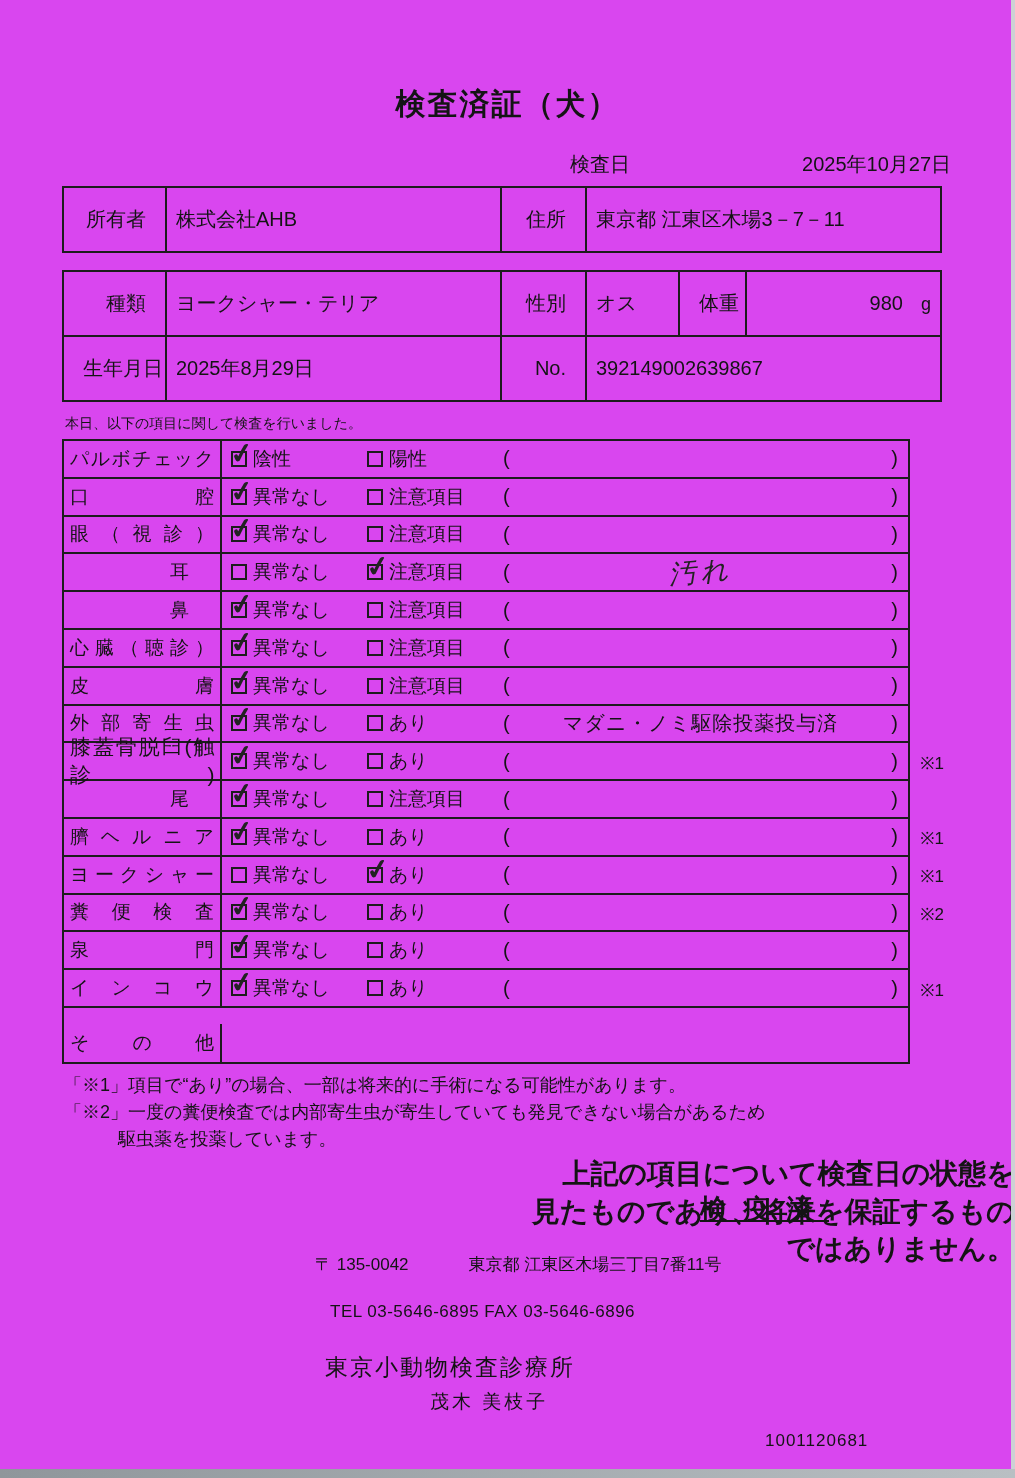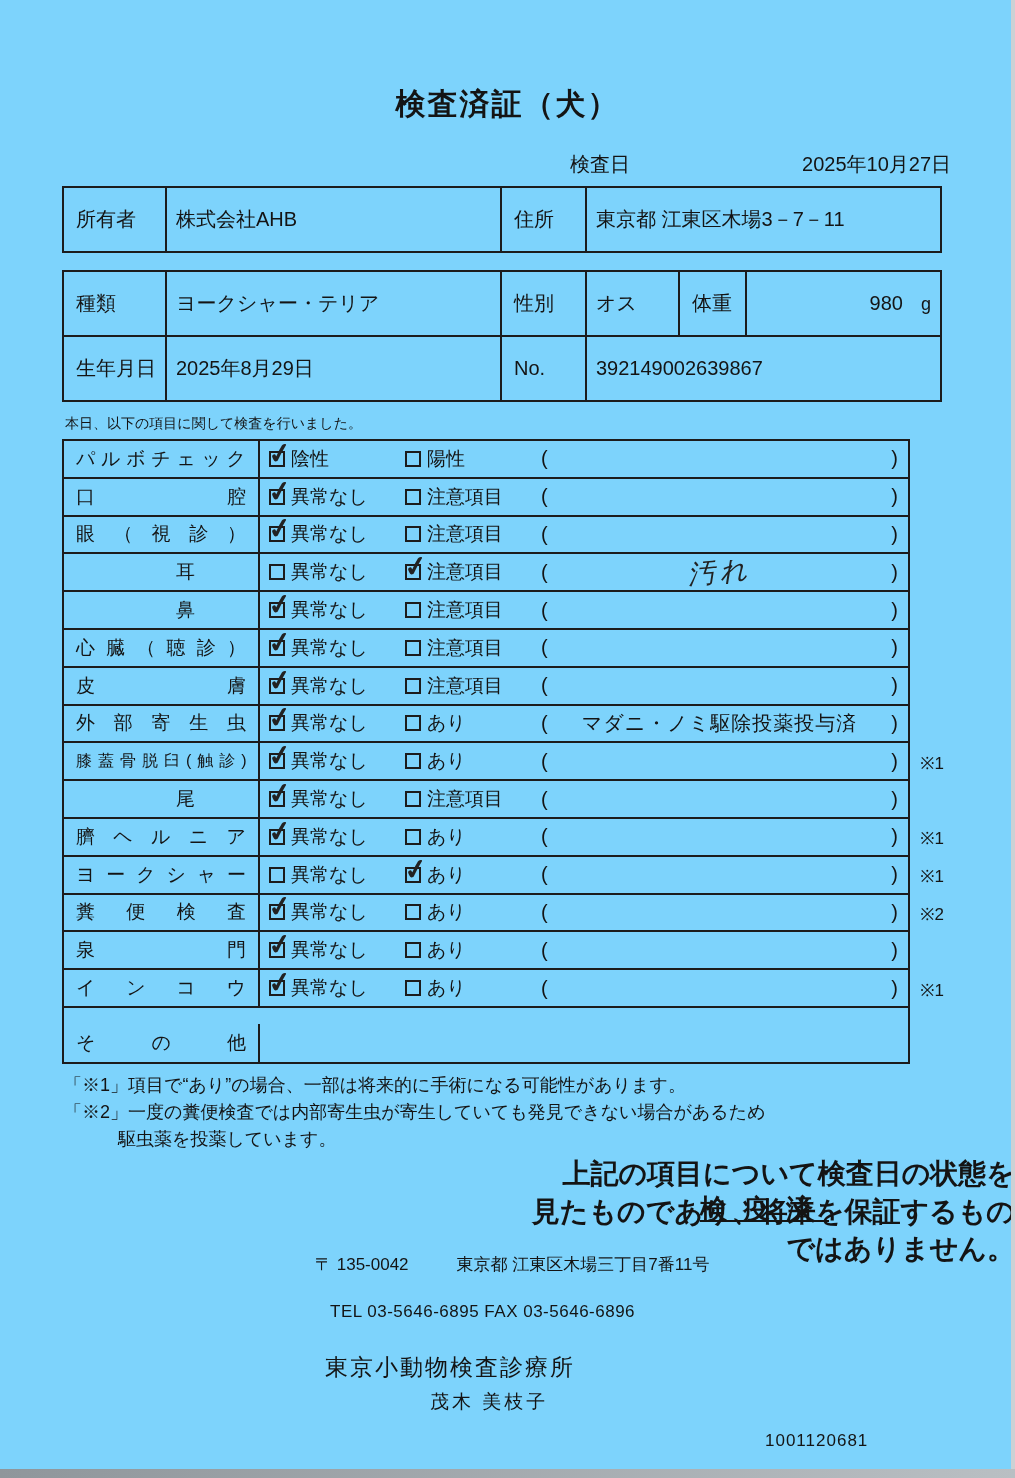--- a/index.html
+++ b/index.html
@@ -1,66 +1,66 @@
 <!DOCTYPE html>
 <html><head>
 <meta charset="utf-8">
 <style>
   * { margin:0; padding:0; box-sizing:border-box; }
   body { background:#e8e8e8; }
   .page {
-    position:relative; width:1015px; height:1478px; background:#7dd3fc;
+    position:relative; width:1015px; height:1478px; background:#d946ef;
     font-family:"Liberation Sans", sans-serif; color:#141414; overflow:hidden;
   }
   .title { margin-top:84px; text-align:center; font-size:30px; font-weight:600; letter-spacing:2px; }
 
   .date-line { position:relative; margin:26px 62px 0; height:26px; font-size:20px; }
   .date-label { position:absolute; left:508px; top:0; }
   .date-value { position:absolute; right:2px; top:0; }
 
   table { border-collapse:collapse; table-layout:fixed; }
   td { border:2px solid #1c1c1c; height:37px; font-size:20px; padding:18px 9px; overflow:hidden; white-space:nowrap; }
-  .hdr { text-align:left; padding:0 12px;margin-top:38px; }
+  .hdr { text-align:right; padding:0 19px;margin-top:38px; }
   .owner-table, .dog-table { margin-left:62px; width:878px; }
   .owner-table { margin-top:9px; }
   .dog-table { margin-top:17px; }
   .weight-cell { text-align:right; }
   .weight-cell .unit { display:inline-block; margin-left:18px; font-size:18px; }
 
   .intro { margin:13px 0 0 65px; font-size:14px; }
 
   .exam-wrap { display:flex; margin:6px 0 0 62px; }
   .exam-table { width:848px; border:2px solid #1c1c1c; }
   .exam-row { display:flex; height:37.8px; border-bottom:2px solid #1c1c1c; align-items:stretch; }
   .exam-row:last-child { border-bottom:none;margin-top:16px; }
-  .row-label { width:196px; border-right:2px solid #1c1c1c; display:flex; align-items:center; padding:0 12px; font-size:19px; }
+  .row-label { width:158px; border-right:2px solid #1c1c1c; display:flex; align-items:center; padding:0 6px; font-size:19px; }
   .label-inner { width:100%; text-align:justify; text-align-last:justify; }
   .row-label.offset .label-inner { text-align:left; text-align-last:left; padding-left:100px; }
-  .row-label.small { font-size:16px; letter-spacing:-0.5px; }
+  .row-label.small { font-size:21px; letter-spacing:-0.5px; }
   .row-content { flex:1; display:flex; align-items:center; padding-left:9px; font-size:19px; }
   .cb-group { display:flex; align-items:center; width:136px; }
   .cb { position:relative; width:16px; height:16px; margin-right:6px; flex:none; }
   .cb .box { position:absolute; inset:0; border:2px solid #1c1c1c; }
   .cb .tick { display:none; position:absolute; left:-1px; top:-14px; font-size:28px; font-weight:600; transform:rotate(-8deg); color:#222; }
   .cb.checked .tick { display:block; }
   .paren-zone { flex:1; display:flex; align-items:center; padding-right:10px; }
   .paren { font-size:20px; }
   .note { flex:1; text-align:center; font-size:20px; letter-spacing:1px; }
   .note.handwritten { font-family:"DejaVu Serif", serif; font-style:italic; font-size:27px; transform:rotate(-5deg); letter-spacing:5px; color:#222; }
   .marker-rail { width:44px; padding-top:2px; }
   .marker-cell { height:37.8px; display:flex; align-items:center; justify-content:center; font-size:17px; }
 
   .notes { margin:8px 0 0 64px; font-size:18px; line-height:1.5; }
   .note-line { white-space:pre-line; }
 
   .bottom-block { position:relative; margin:2px 0 0 64px; height:92px; }
   .disclaimer { white-space:pre-line; font-size:28px; font-weight:600; line-height:1.35;text-align:right; }
   .stamp { position:absolute; left:636px; top:36px; font-size:27px; font-weight:600; letter-spacing:16px;text-decoration:underline; }
 
-  .postal-line { display:flex; gap:48px; margin:6px 0 0 315px; font-size:17px; }
+  .postal-line { display:flex; gap:60px; margin:6px 0 0 315px; font-size:17px; }
   .tel-line { margin:26px 0 0 330px; font-size:17px; letter-spacing:0.5px; }
   .clinic { margin:30px 0 0 325px; font-size:23px; letter-spacing:2px; }
   .signer { margin:6px 0 0 430px; font-size:19px; letter-spacing:3px; }
   .doc-number { margin:16px 10px 0 765px; font-size:17px; letter-spacing:1px; }
 
   .scan-edge-bottom { position:absolute; left:0; bottom:0; width:100%; height:9px;
     background:linear-gradient(to right,#8f969b,#b9bfc3); }
   .scan-edge-right { position:absolute; top:0; right:0; width:4px; height:100%; background:#ccd1d4; }
 </style>
 </head>

